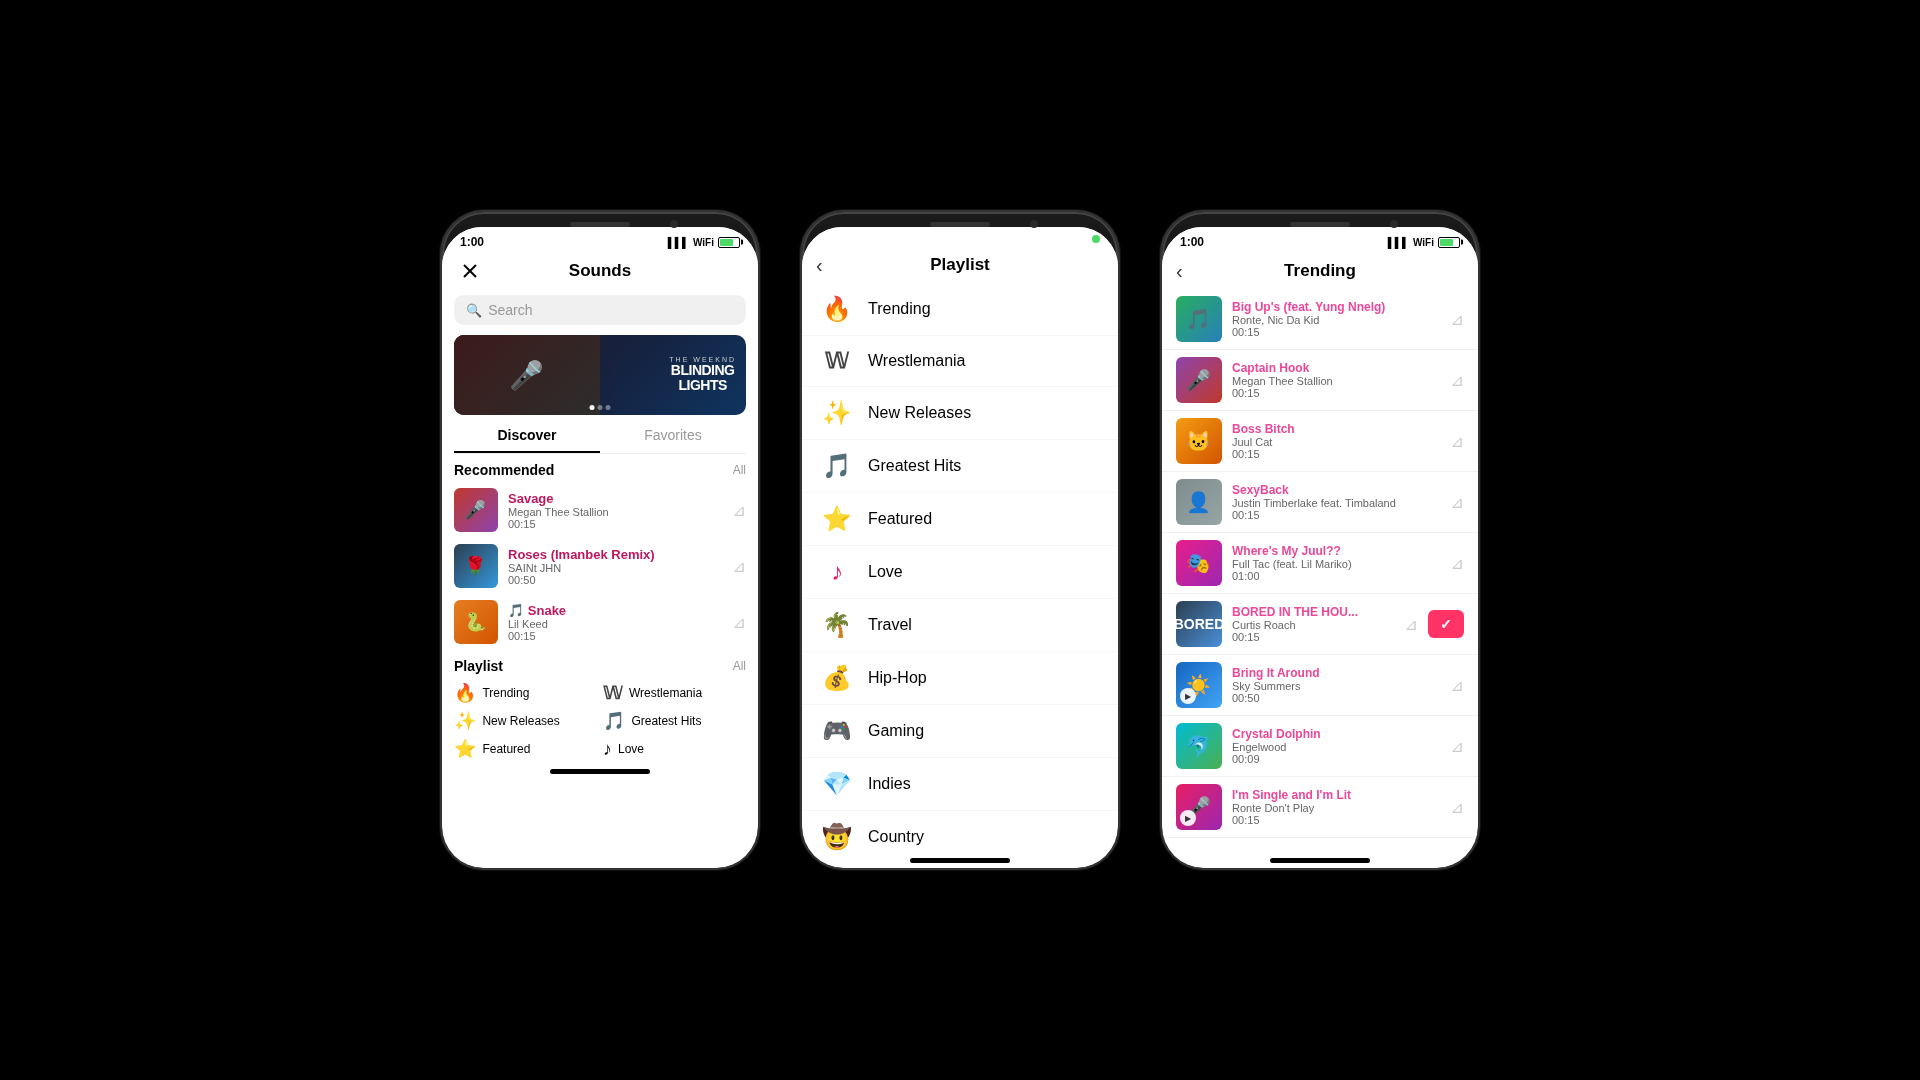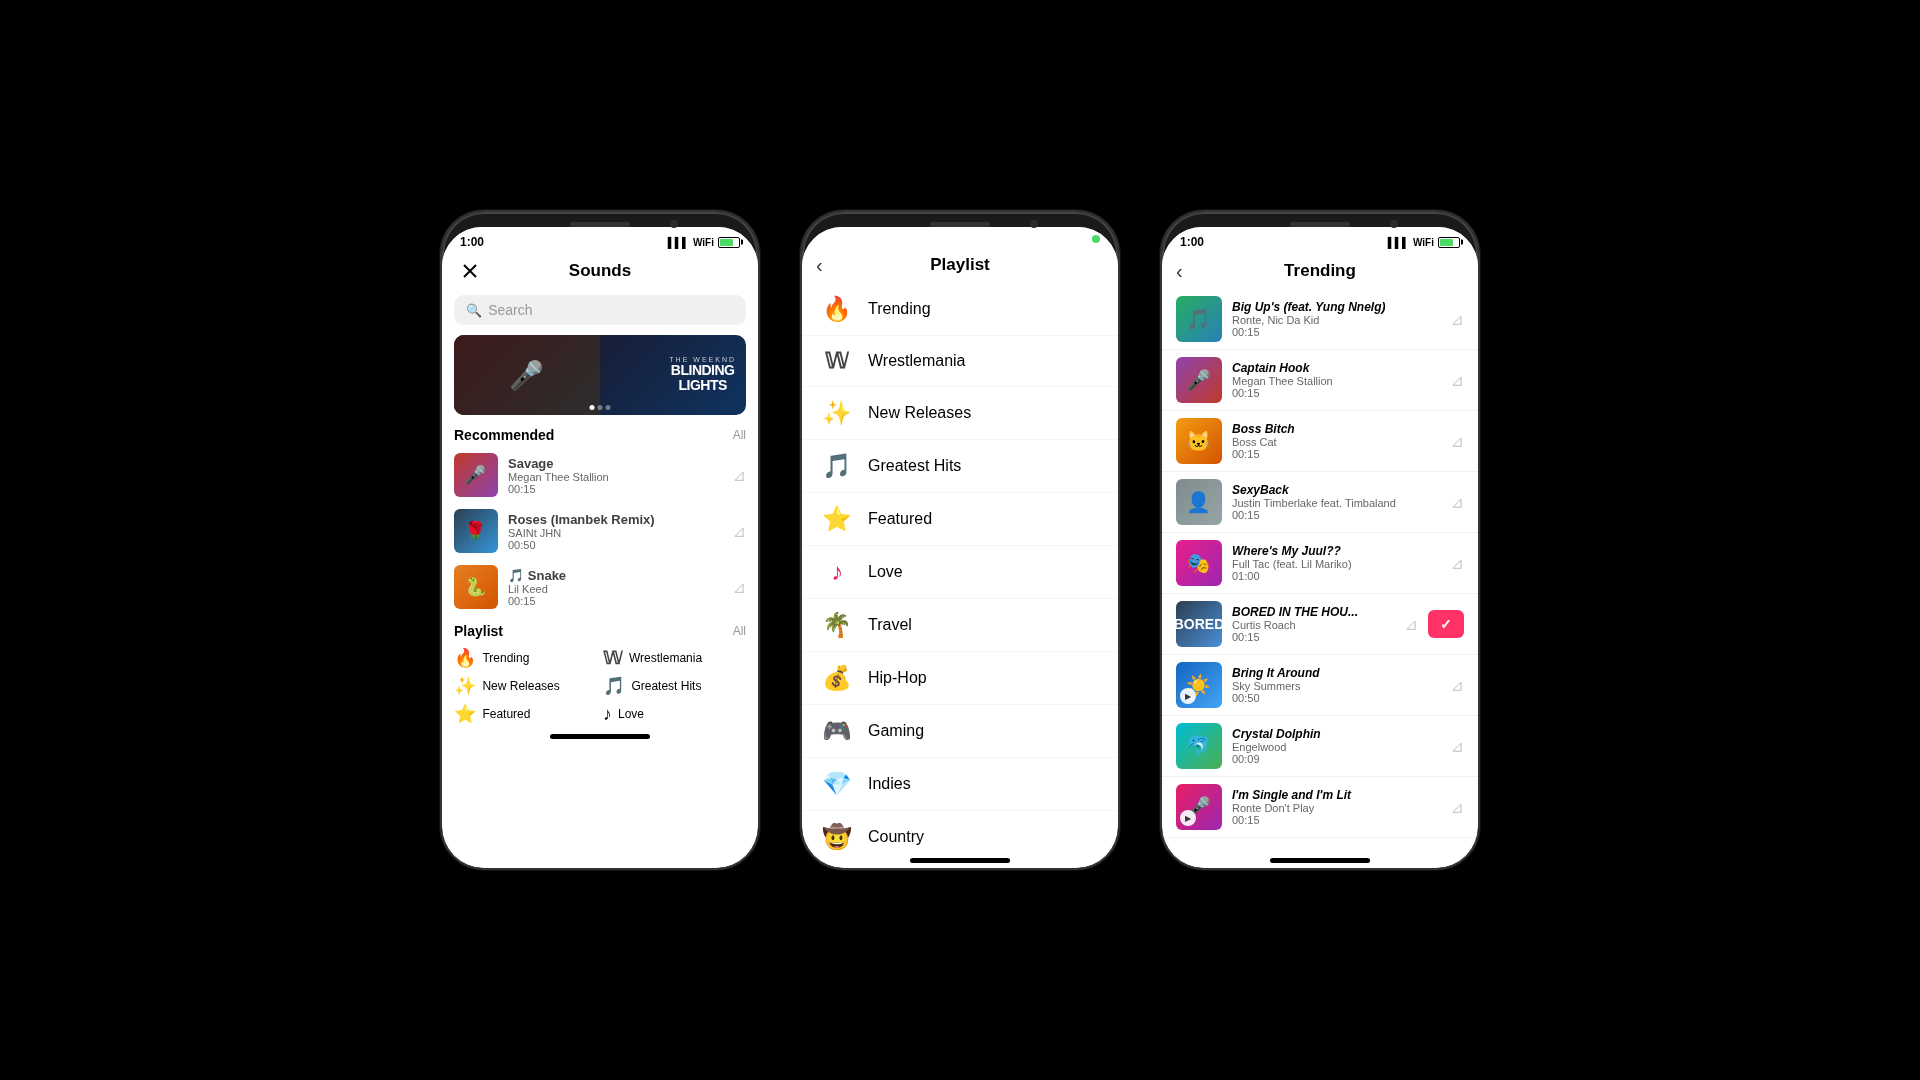--- a/index.html
+++ b/index.html
@@ -237,21 +237,21 @@
     }
     .track-thumb-img {
       width: 100%;
       height: 100%;
       display: flex;
       align-items: center;
       justify-content: center;
       font-size: 18px;
     }
     .track-info { flex: 1; }
-    .track-name { font-size: 13px; font-weight: 600; color: #404040; }
+    .track-name { font-size: 13px; font-weight: 600; color: #be185d; }
     .track-artist { font-size: 11px; color: #666; }
     .track-duration { font-size: 11px; color: #666; }
     .bookmark-icon { color: #ccc; font-size: 16px; cursor: pointer; }
 
     
     .playlist-grid {
       display: grid;
       grid-template-columns: 1fr 1fr;
       padding: 4px 12px;
       gap: 6px;
@@ -305,21 +305,21 @@
       border-radius: 6px;
       flex-shrink: 0;
       display: flex;
       align-items: center;
       justify-content: center;
       font-size: 20px;
       overflow: hidden;
       position: relative;
     }
     .trending-info { flex: 1; min-width: 0; }
-    .trending-name { font-size: 12px; font-weight: 700; color: #000000; white-space: nowrap; overflow: hidden; text-overflow: ellipsis; font-style: italic; }
+    .trending-name { font-size: 12px; font-weight: 700; color: #ec4899; white-space: nowrap; overflow: hidden; text-overflow: ellipsis; }
     .trending-artist { font-size: 11px; color: #666; white-space: nowrap; overflow: hidden; text-overflow: ellipsis; }
     .trending-duration { font-size: 11px; color: #666; }
     .trending-bookmark { color: #ccc; font-size: 16px; cursor: pointer; flex-shrink: 0; }
     .trending-add-btn {
       background: #ff3366;
       color: #fff;
       border: none;
       border-radius: 6px;
       width: 36px;
       height: 28px;
@@ -411,20 +411,24 @@
         <div class="banner-sub">THE WEEKND</div>
         <div class="banner-main">BLINDING<br>LIGHTS</div>
       </div>
       <div class="banner-dots">
         <div class="banner-dot active"></div>
         <div class="banner-dot"></div>
         <div class="banner-dot"></div>
       </div>
     </div>
 
+    <div class="tabs-row">
+      <div class="tab-item active">Discover</div>
+      <div class="tab-item">Favorites</div>
+    </div>
 
     <div class="section-header">
       <span class="section-title">Recommended</span>
       <span class="section-all">All</span>
     </div>
 
     <div class="track-list">
       <div class="track-item">
         <div class="track-thumb thumb-savage">
           <div class="track-thumb-img">🎤</div>
@@ -610,21 +614,21 @@
         </div>
         <span class="trending-bookmark">⊿</span>
       </div>
 
       <div class="trending-item">
         <div class="trending-thumb thumb-bossbitch">
           <span style="font-size:20px;">🐱</span>
         </div>
         <div class="trending-info">
           <div class="trending-name">Boss Bitch</div>
-          <div class="trending-artist">Boss Cat</div>
+          <div class="trending-artist">Juul Cat</div>
           <div class="trending-duration">00:15</div>
         </div>
         <span class="trending-bookmark">⊿</span>
       </div>
 
       <div class="trending-item">
         <div class="trending-thumb thumb-sexyback">
           <span style="font-size:20px;">👤</span>
         </div>
         <div class="trending-info">

